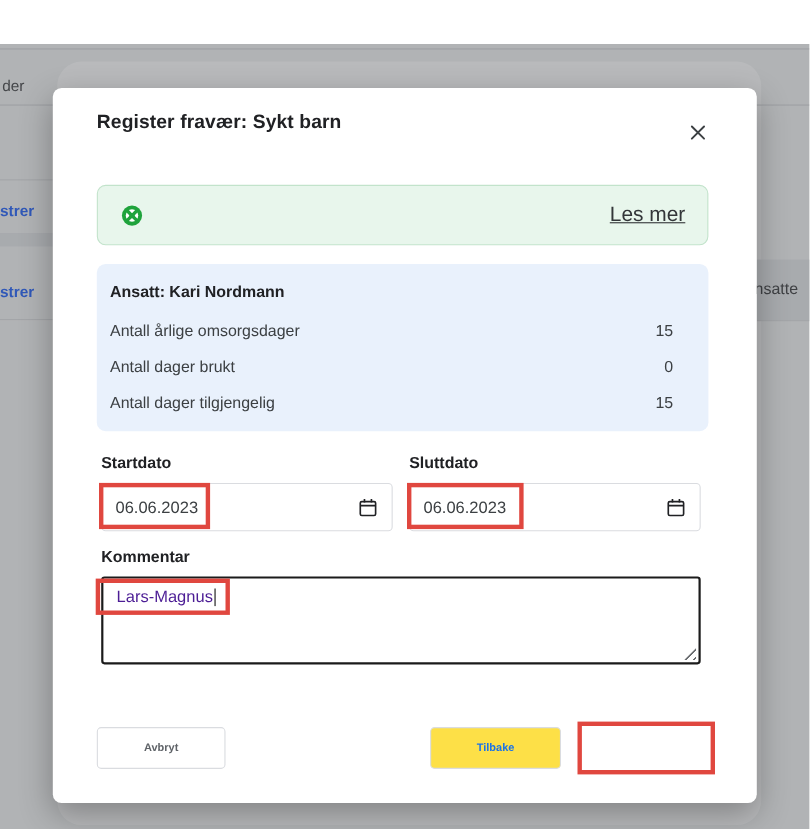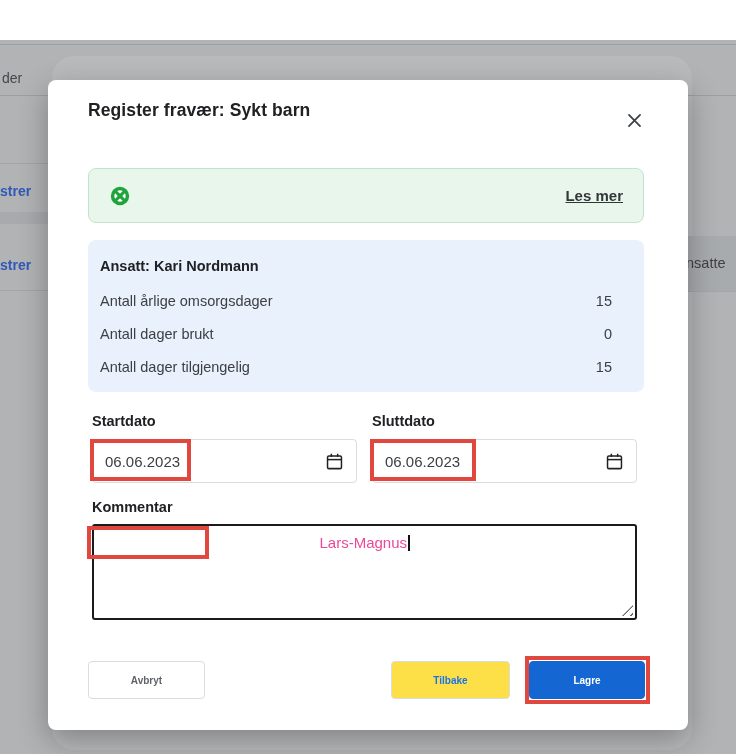--- a/index.html
+++ b/index.html
@@ -28,36 +28,36 @@
   
   .modal{position:absolute;left:48px;top:40px;width:640px;height:650px;background:#ffffff;border-radius:8px;
          box-shadow:0 10px 30px rgba(0,0,0,0.30);z-index:10;}
   .modal-title{position:absolute;left:40px;top:20px;font-size:17.5px;font-weight:bold;color:#202124;letter-spacing:.1px;}
   .close-btn{position:absolute;left:572px;top:28px;width:28px;height:28px;display:flex;align-items:center;justify-content:center;
              background:none;border:none;cursor:pointer;}
 
   .banner{position:absolute;left:40px;top:88px;width:556px;height:55px;background:var(--banner-bg);
           border:1px solid var(--banner-border);border-radius:8px;display:flex;align-items:center;padding:0 20px;}
   .banner-text{margin-left:16px;font-size:14.5px;color:#3c4043;}
-  .banner-link{margin-left:auto;font-size:15px;font-weight:bold;color:#333639;text-decoration:underline;cursor:pointer;}
+  .banner-link{margin-left:auto;font-size:19px;font-weight:normal;color:#333639;text-decoration:underline;cursor:pointer;}
 
   .summary{position:absolute;left:40px;top:160px;width:556px;height:152px;background:var(--summary-bg);border-radius:8px;
            padding:16px 32px 0 12px;}
   .summary-header{font-size:14.5px;font-weight:bold;color:#202124;line-height:20px;}
   .summary-row{display:flex;justify-content:space-between;margin-top:17px;font-size:14.5px;color:#3c4043;line-height:16px;}
   .summary-row .val{color:#3c4043;}
 
   .field-label{position:absolute;font-size:14.5px;font-weight:bold;color:#202124;}
   .datefield{position:absolute;width:265px;height:44px;border:1px solid #dadce0;border-radius:4px;background:#fff;
              display:flex;align-items:center;padding:0 12px;cursor:text;}
   .datefield .dateval{font-size:15px;color:#3c4043;}
   .datefield .cal{margin-left:auto;display:flex;}
 
-  .textarea{position:absolute;left:44px;top:444px;width:545px;height:96px;border:2px solid #1b1b1b;border-radius:3px;background:#fff;
-            padding:8px 12px;font-size:15px;color:#ec4899;cursor:text;text-align:center;}
+  .textarea{position:absolute;left:44px;top:444px;width:545px;height:80px;border:2px solid #1b1b1b;border-radius:3px;background:#fff;
+            padding:8px 12px;font-size:15px;color:#4c1d95;cursor:text;}
   .caret{display:inline-block;width:1.5px;height:16px;background:#111;vertical-align:text-bottom;margin-left:1px;}
   .resize-grip{position:absolute;right:2px;bottom:2px;width:11px;height:11px;
                background:repeating-linear-gradient(135deg,transparent 0 2px,#6a6d70 2px 3.5px,transparent 3.5px 5.5px);
                clip-path:polygon(100% 0,100% 100%,0 100%);}
 
   .btn{position:absolute;top:581px;height:38px;border-radius:4px;font-size:10px;font-weight:bold;
        display:flex;align-items:center;justify-content:center;cursor:pointer;font-family:inherit;}
   .btn-cancel{left:40px;width:117px;background:#fff;border:1px solid #dadce0;color:#5f6368;}
   .btn-back{left:343px;width:119px;background:#fde047;border:1px solid #dadce0;color:var(--link-blue);}
   .btn-save{left:481px;width:116px;background:var(--accent-blue);border:1px solid var(--accent-blue);color:#fff;}
@@ -159,21 +159,20 @@
     </div>
 
     <div class="field-label" style="left:44px;top:419px;">Kommentar</div>
     <div class="textarea">
       <span>Lars-Magnus</span><span class="caret"></span>
       <span class="resize-grip"></span>
     </div>
 
     <button class="btn btn-cancel">Avbryt</button>
     <button class="btn btn-back">Tilbake</button>
-    <button class="btn btn-save">Lagre</button>
   </div>
 
   <div class="anno" style="left:90px;top:399px;width:101px;height:42px;"></div>
   <div class="anno" style="left:370px;top:399px;width:106px;height:42px;"></div>
   <div class="anno" style="left:87px;top:486px;width:122px;height:33px;"></div>
   <div class="anno" style="left:525px;top:616px;width:125px;height:48px;"></div>
 
 </div>
 
 </body></html>

